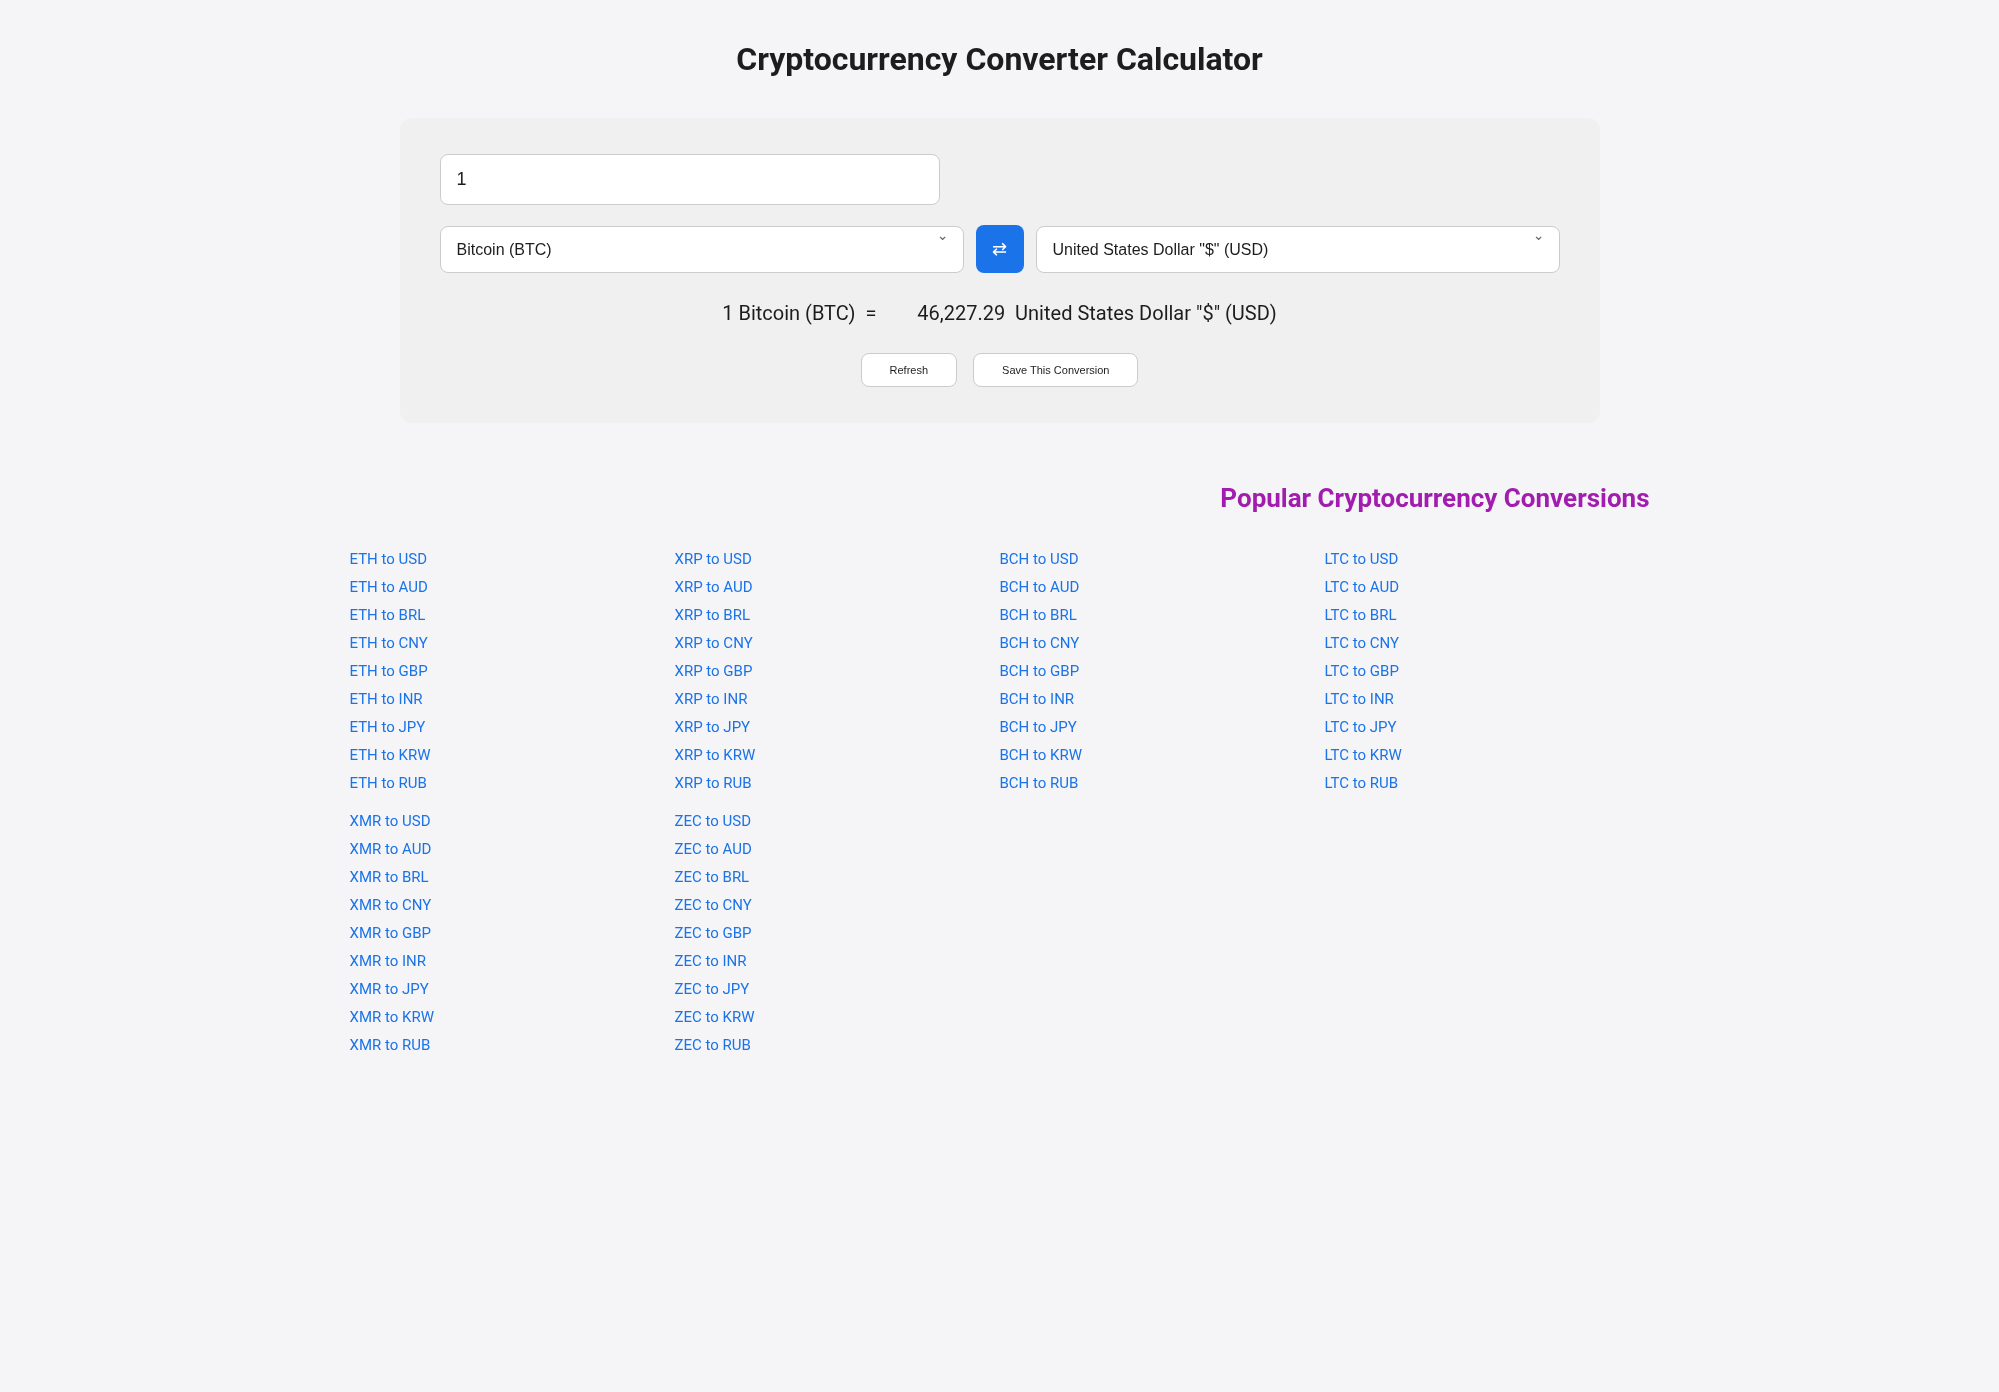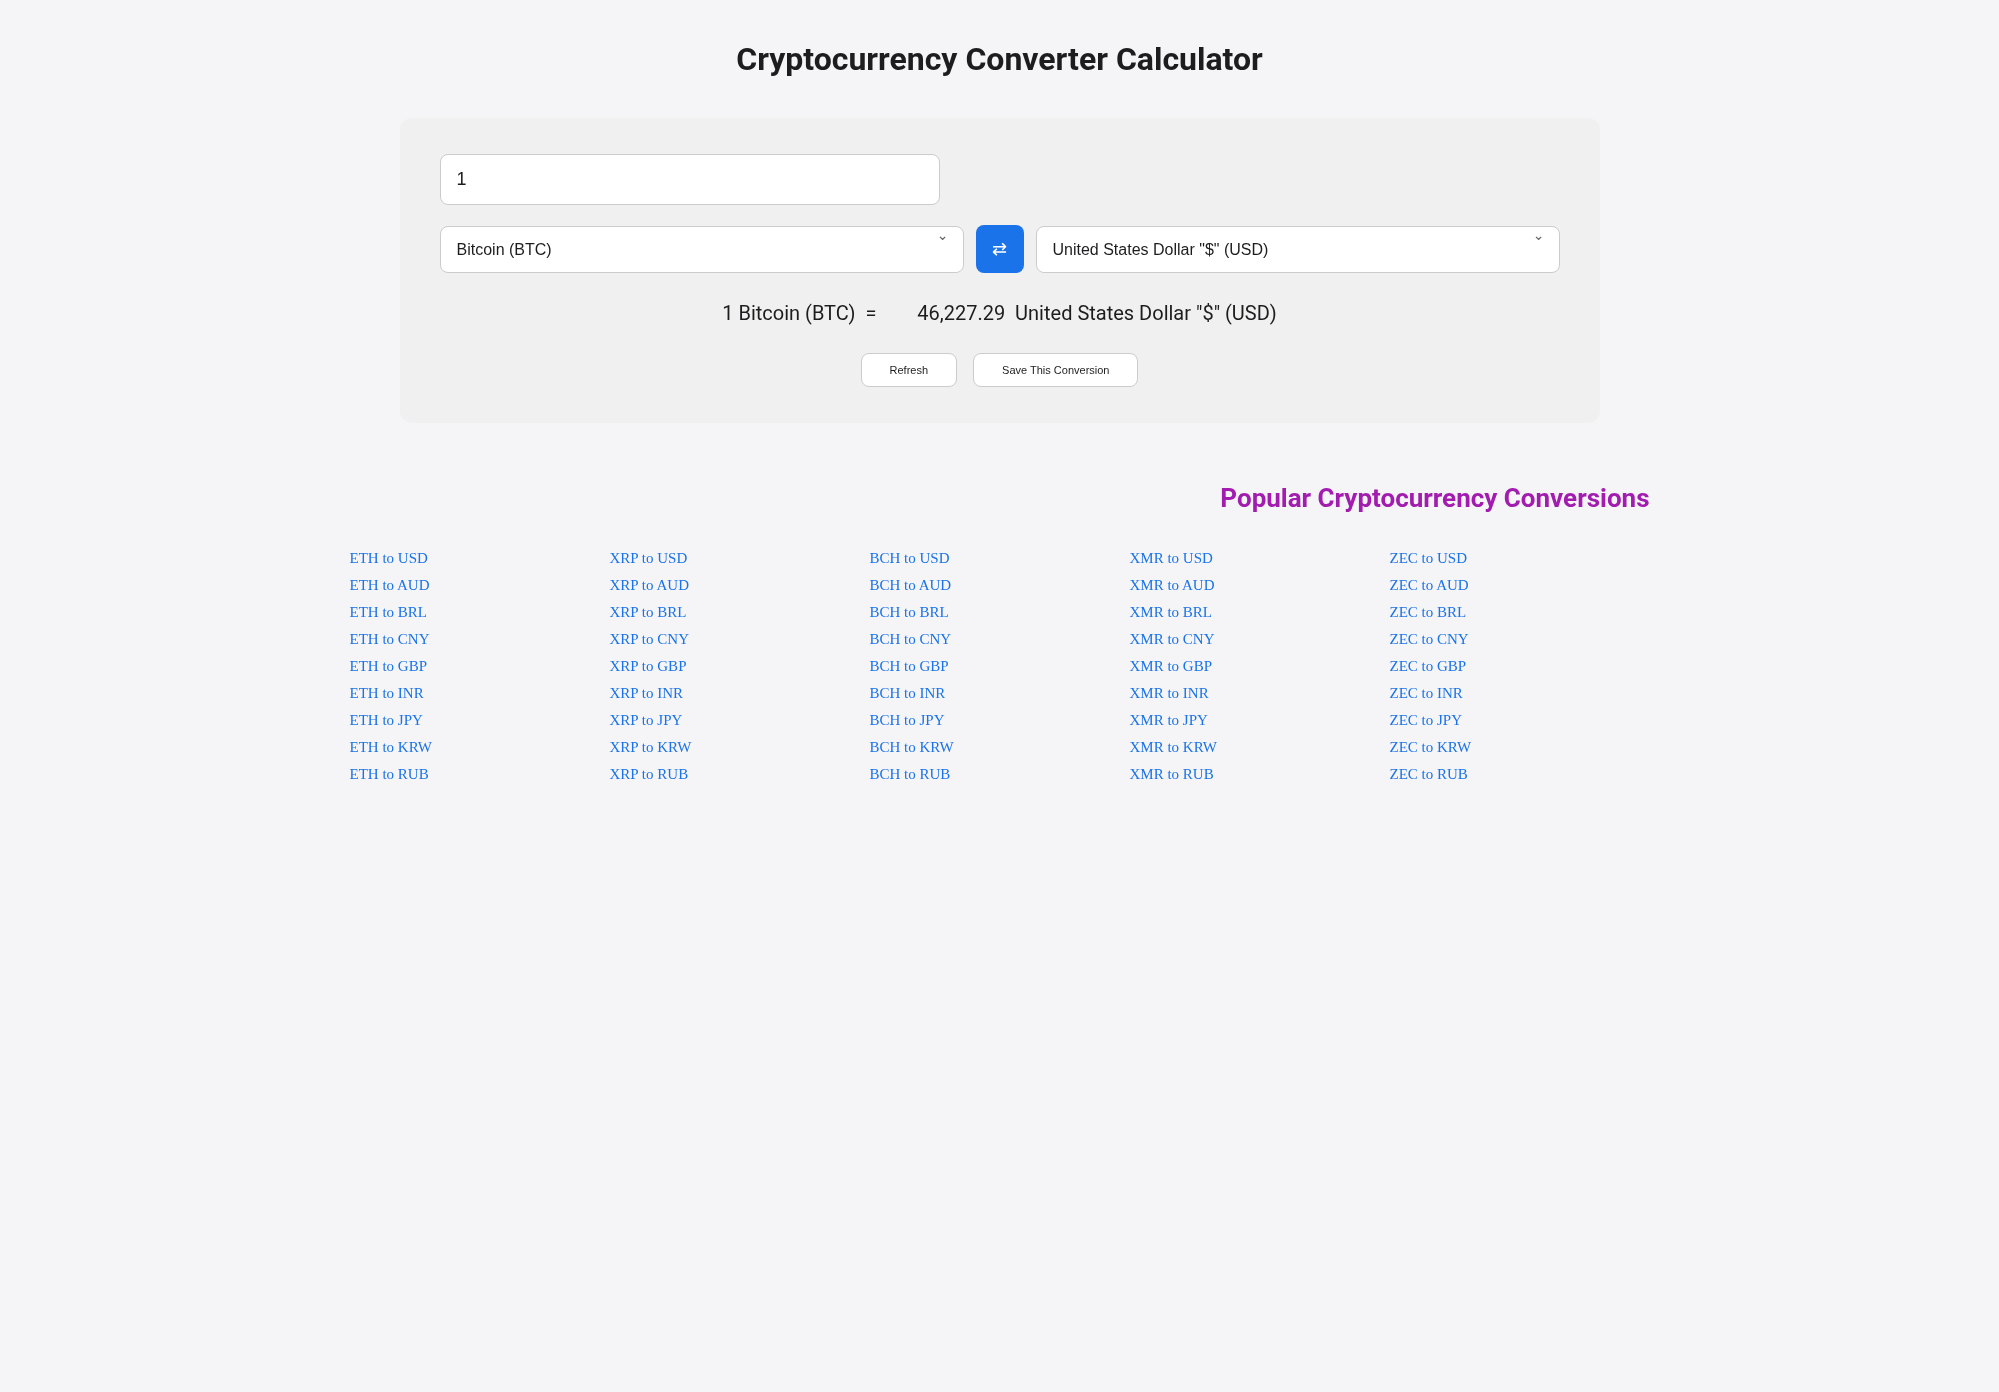--- a/index.html
+++ b/index.html
@@ -134,23 +134,22 @@
     .popular-title {
       text-align: right;
       font-size: 26px;
       font-weight: 700;
       margin-bottom: 32px;
       color: #a21caf;
     }
 
     .conversions-grid {
       display: grid;
-      grid-template-columns: repeat(5, 1fr);
-      gap: 0 0;
-      font-family: Liberation Serif, serif;
+      grid-template-columns: repeat(4, 1fr);
+      gap: 10px 0;
     }
 
     .conversion-link {
       color: #1a73e8;
       text-decoration: none;
       font-size: 15px;
       padding: 5px 0;
       display: block;
     }
   </style>
@@ -223,20 +222,31 @@
         <a href="#" class="conversion-link">BCH to AUD</a>
         <a href="#" class="conversion-link">BCH to BRL</a>
         <a href="#" class="conversion-link">BCH to CNY</a>
         <a href="#" class="conversion-link">BCH to GBP</a>
         <a href="#" class="conversion-link">BCH to INR</a>
         <a href="#" class="conversion-link">BCH to JPY</a>
         <a href="#" class="conversion-link">BCH to KRW</a>
         <a href="#" class="conversion-link">BCH to RUB</a>
       </div>
       <div>
+        <a href="#" class="conversion-link">LTC to USD</a>
+        <a href="#" class="conversion-link">LTC to AUD</a>
+        <a href="#" class="conversion-link">LTC to BRL</a>
+        <a href="#" class="conversion-link">LTC to CNY</a>
+        <a href="#" class="conversion-link">LTC to GBP</a>
+        <a href="#" class="conversion-link">LTC to INR</a>
+        <a href="#" class="conversion-link">LTC to JPY</a>
+        <a href="#" class="conversion-link">LTC to KRW</a>
+        <a href="#" class="conversion-link">LTC to RUB</a>
+      </div>
+      <div>
         <a href="#" class="conversion-link">XMR to USD</a>
         <a href="#" class="conversion-link">XMR to AUD</a>
         <a href="#" class="conversion-link">XMR to BRL</a>
         <a href="#" class="conversion-link">XMR to CNY</a>
         <a href="#" class="conversion-link">XMR to GBP</a>
         <a href="#" class="conversion-link">XMR to INR</a>
         <a href="#" class="conversion-link">XMR to JPY</a>
         <a href="#" class="conversion-link">XMR to KRW</a>
         <a href="#" class="conversion-link">XMR to RUB</a>
       </div>

